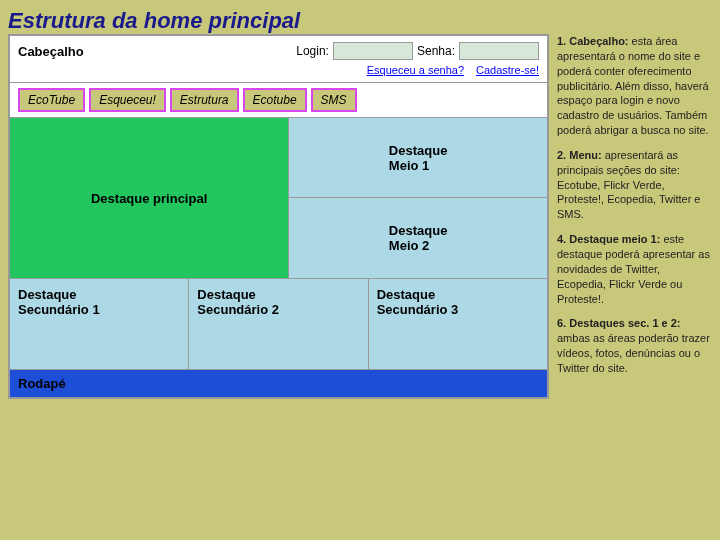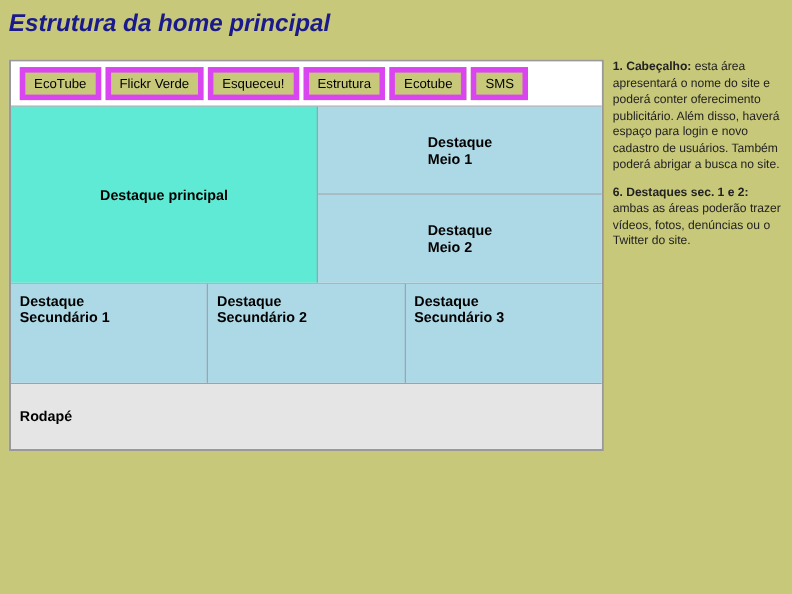--- a/index.html
+++ b/index.html
@@ -9,21 +9,21 @@
       font-size: 13px;
       width: 720px;
       min-height: 540px;
       padding: 8px;
     }
     h1.page-title {
       color: #1a1a8c;
       font-size: 22px;
       font-weight: bold;
       font-style: italic;
-      margin-bottom: 20px;
+      margin-bottom: 0;
     }
     .main-wrapper {
       display: flex;
       gap: 8px;
     }
     .left-panel {
       flex: 1;
       border: 2px solid #999;
       background: #fff;
       padding: 0;
@@ -80,35 +80,36 @@
     
     .nav-section {
       display: flex;
       gap: 4px;
       padding: 5px 8px;
       border-bottom: 1px solid #999;
       background: #fff;
     }
     .nav-btn {
       background: #c8c87a;
-      border: 5px solid #d946ef;
+      border: 2px solid #d946ef;
       padding: 3px 8px;
       font-size: 12px;
       cursor: pointer;
+      font-style: italic;
     }
     
     .content-area {
       display: flex;
       gap: 0;
       padding: 0;
     }
     .main-highlight {
       width: 52%;
       min-height: 160px;
-      background: #5eead4;
+      background: #22c55e;
       border-right: 1px solid #999;
       padding: 8px;
       font-size: 13px;
       font-weight: bold;
       display: flex;
       align-items: center;
       justify-content: center;
     }
     .side-highlights {
       width: 48%;
@@ -155,24 +156,24 @@
       display: flex;
       align-items: flex-start;
       justify-content: flex-start;
     }
     .sec-highlight:last-child {
       border-right: none;
     }
     
     .footer-section {
       border-top: 1px solid #999;
-      padding: 22px 8px;
-      font-size: 13px;
-      font-weight: bold;
-      background: #e5e5e5;
+      padding: 6px 8px;
+      font-size: 13px;
+      font-weight: bold;
+      background: #1d4ed8;
     }
     
     .right-section {
       margin-bottom: 10px;
     }
     .right-section p {
       font-size: 11px;
       line-height: 1.35;
       color: #222;
     }
@@ -182,24 +183,38 @@
   </style>
 </head>
 <body>
 
 <h1 class="page-title">Estrutura da home principal</h1>
 
 <div class="main-wrapper">
 
   <div class="left-panel">
 
+    <div class="header-section">
+      <div class="header-top-row">
+        <span class="header-label">Cabeçalho</span>
+        <div class="login-group">
+          <label>Login:</label>
+          <input type="text" style="">
+          <label>Senha:</label>
+          <input type="password" style="">
+        </div>
+      </div>
+      <div class="header-links">
+        <a>Esqueceu a senha?</a>
+        <a>Cadastre-se!</a>
+      </div>
+    </div>
 
     <div class="nav-section">
       <button class="nav-btn">EcoTube</button>
-      <button class="nav-btn">Flickr Verde</button>
       <button class="nav-btn">Esqueceu!</button>
       <button class="nav-btn">Estrutura</button>
       <button class="nav-btn">Ecotube</button>
       <button class="nav-btn">SMS</button>
     </div>
 
     <div class="content-area">
       <div class="main-highlight">Destaque principal</div>
       <div class="side-highlights">
         <div class="highlight-meio-1">
@@ -235,19 +250,29 @@
   </div>
 
   <div class="right-panel">
     <div class="right-section">
       <p>
         <strong>1. Cabeçalho:</strong><span> esta área apresentará o nome do site e poderá conter oferecimento publicitário. Além disso, haverá espaço para login e novo cadastro de usuários. Também poderá abrigar a busca no site.</span>
       </p>
     </div>
     <div class="right-section">
       <p>
+        <strong>2. Menu:</strong><span> apresentará as principais seções do site: Ecotube, Flickr Verde, Proteste!, Ecopedia, Twitter e SMS.</span>
+      </p>
+    </div>
+    <div class="right-section">
+      <p>
+        <strong>4. Destaque meio 1:</strong><span> este destaque poderá apresentar as novidades de Twitter, Ecopedia, Flickr Verde ou Proteste!.</span>
+      </p>
+    </div>
+    <div class="right-section">
+      <p>
         <strong>6. Destaques sec. 1 e 2:</strong><span> ambas as áreas poderão trazer vídeos, fotos, denúncias ou o Twitter do site.</span>
       </p>
     </div>
 
   </div>
 
 </div>
 
 </body></html>

